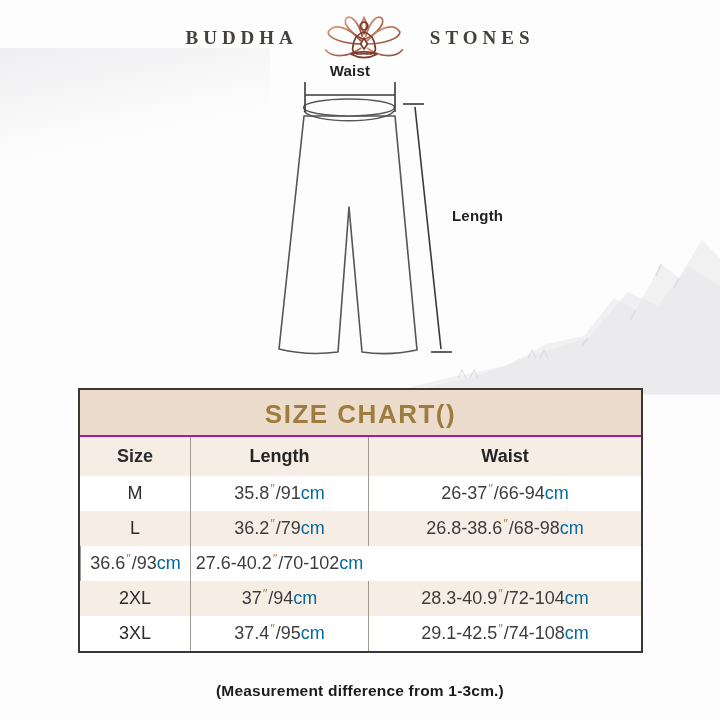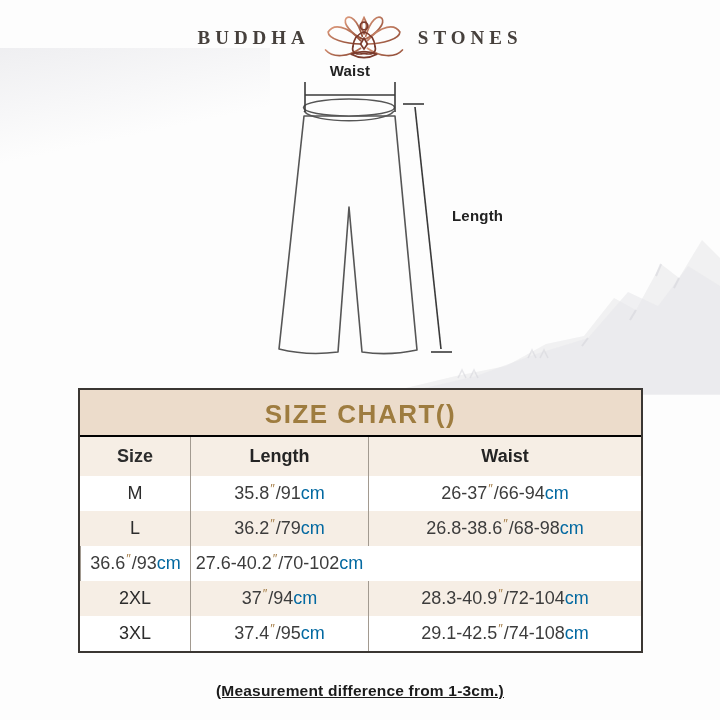--- a/index.html
+++ b/index.html
@@ -11,61 +11,61 @@
   }
   .bg-wash{
     position:absolute;left:0;top:48px;width:270px;height:130px;
     background:linear-gradient(168deg,#ebebee 0%,rgba(255,255,255,0) 62%);
     opacity:.8;pointer-events:none;
   }
   .mountains{position:absolute;left:378px;top:224px;width:342px;height:172px;pointer-events:none;}
   
   .logo{
     position:absolute;left:0;top:10px;width:720px;height:56px;
-    display:flex;justify-content:center;align-items:center;gap:13px;
+    display:flex;justify-content:center;align-items:center;gap:25px;
   }
   .logo-word{
     font-family:"Liberation Serif",serif;font-size:19px;font-weight:600;
     letter-spacing:5px;color:#46403c;
   }
   .lotus{width:82px;height:56px;flex:0 0 auto;}
   
   .pants{position:absolute;left:0;top:0;width:720px;height:380px;pointer-events:none;}
   .measure-label{
     position:absolute;font-size:15px;font-weight:bold;color:#222;letter-spacing:.2px;
   }
   .waist-label{left:304px;top:62px;width:92px;text-align:center;}
   .length-label{left:452px;top:207px;}
   
   .size-table{
     position:absolute;left:78px;top:388px;width:565px;
     border:2px solid #3b3733;background:#ffffff;box-sizing:border-box;
   }
   .title-bar{
-    height:47px;background:#ecdccb;border-bottom:2px solid #000000;
+    height:47px;background:#ecdccb;border-bottom:2px solid #a21caf;
     display:flex;justify-content:center;align-items:baseline;
     padding-top:9px;box-sizing:border-box;color:#9e7c3f;
   }
   .t-main{font-size:26px;font-weight:bold;letter-spacing:1.5px;}
   .t-sub{font-size:19px;font-weight:bold;letter-spacing:1px;}
   .trow{display:grid;grid-template-columns:110px 178px 1fr;align-items:center;text-align:center;}
   .thead{height:39px;background:#f6eee5;}
   .drow{height:35px;background:#ffffff;}
   .drow.stripe{background:#f6eee5;}
   .cell{height:100%;display:flex;align-items:center;justify-content:center;
         font-size:18px;color:#3c3c3c;box-sizing:border-box;}
   .c-length,.c-waist{border-left:1px solid #a29a90;}
   .th{font-weight:bold;color:#242424;}
   .c-size{color:#2c2c2c;}
   .unit{color:#0369a1;}
   .unit-inch{color:#a8824e;font-size:13px;position:relative;top:-5px;margin:0 1px;}
   
   .footnote{
     position:absolute;left:0;top:682px;width:720px;text-align:center;
-    font-size:15.5px;font-weight:bold;color:#1c1c1c;letter-spacing:.2px;text-decoration:underline;
+    font-size:15.5px;font-weight:bold;color:#1c1c1c;letter-spacing:.2px;
   }
 </style>
 </head>
 <body>
 
 <div class="bg-wash"></div>
 
 <svg class="mountains" viewBox="0 0 342 172" aria-hidden="true">
   <path d="M342,34 L324,16 L301,54 L283,40 L258,86 L236,74 L206,112 L168,120 L128,142 L78,152 L28,164 L0,170 L342,170 Z" fill="#dfdfe3" opacity="0.42"></path>
   <path d="M342,62 L310,42 L280,82 L250,68 L210,114 L158,130 L98,152 L38,166 L0,171 L342,171 Z" fill="#e8e8eb" opacity="0.6"></path>

